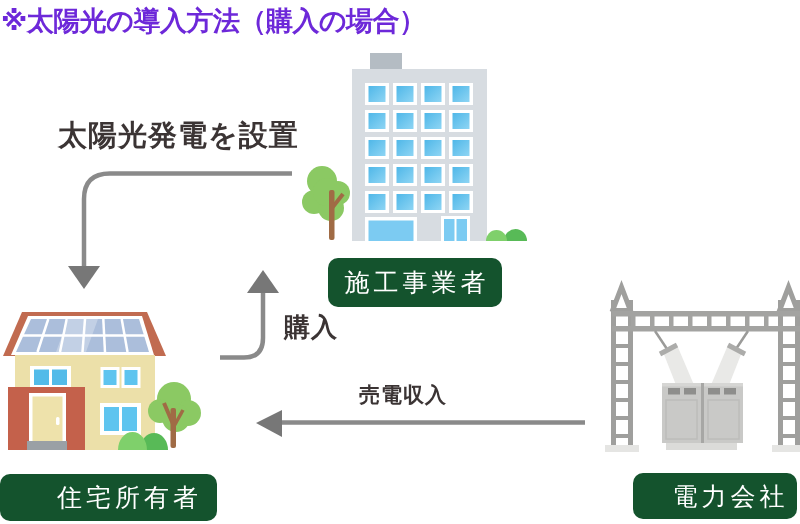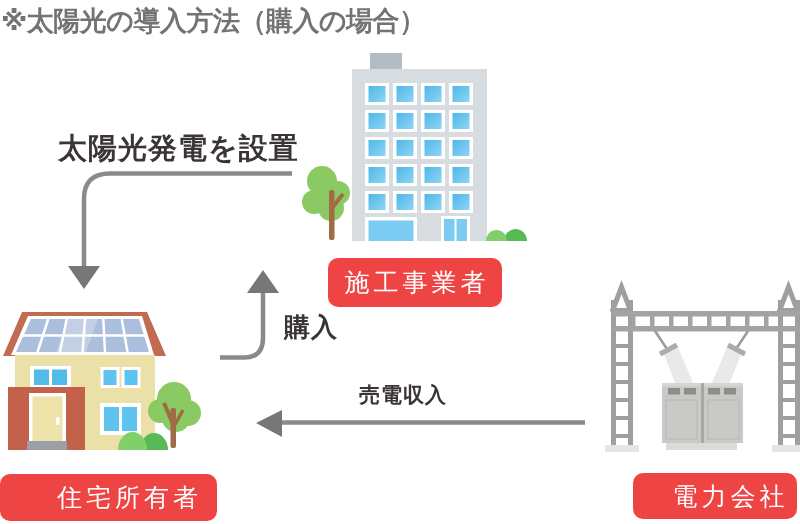--- a/index.html
+++ b/index.html
@@ -2,31 +2,31 @@
 <html><head>
 <meta charset="utf-8">
 <style>
   html,body{margin:0;padding:0;background:#fff;}
   .canvas{
     position:relative;width:800px;height:524px;background:#ffffff;overflow:hidden;
     font-family:"Liberation Sans","DejaVu Sans",sans-serif;
   }
   .abs{position:absolute;}
   .title{
-    left:1px;top:3px;font-size:27px;font-weight:bold;color:#737373;
+    left:1px;top:3px;font-size:27px;font-weight:bold;color:#6d28d9;
     letter-spacing:-0.5px;white-space:nowrap;
   }
   .flow-label{
     font-weight:bold;color:#3b3434;white-space:nowrap;
   }
-  .flow-label.install{left:58px;top:129px;font-size:29px;letter-spacing:1px;}
+  .flow-label.install{left:58px;top:116px;font-size:29px;letter-spacing:1px;}
   .flow-label.purchase{left:284px;top:310px;font-size:26px;letter-spacing:1px;}
   .flow-label.income{left:359px;top:381px;font-size:21px;letter-spacing:1px;}
   .badge{
-    background:#ef4444;border-radius:10px;color:#ffffff;
+    background:#14532d;border-radius:10px;color:#ffffff;
     display:flex;align-items:center;justify-content:center;
     font-size:25px;letter-spacing:4px;white-space:nowrap;
   }
   .badge span{transform:translateX(2px);} 
   .badge.contractor{left:328px;top:258px;width:174px;height:49px;}
   .badge.homeowner{left:0px;top:474px;width:179px;height:47px;padding-left:38px;}
   .badge.utility{left:633px;top:473px;width:137px;height:46px;padding-left:27px;}
   svg{display:block;}
 </style>
 </head>

